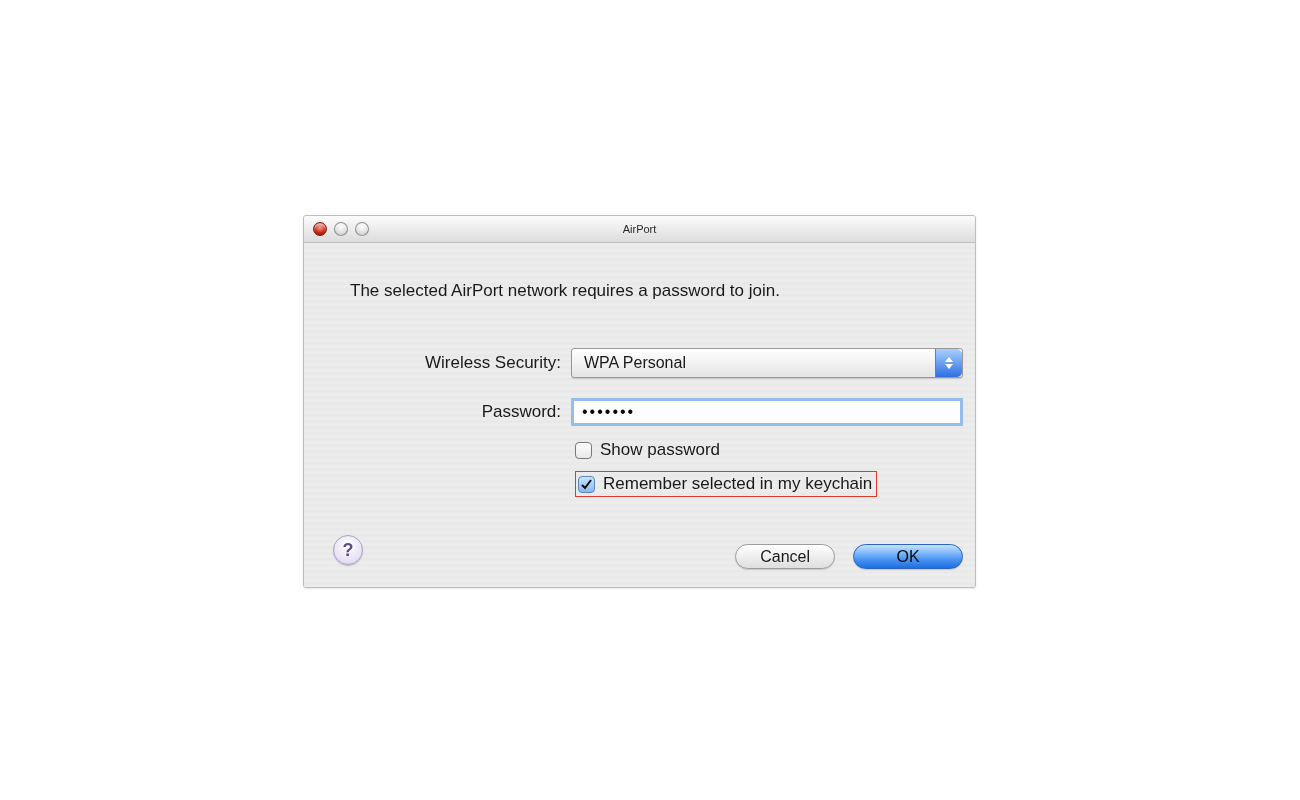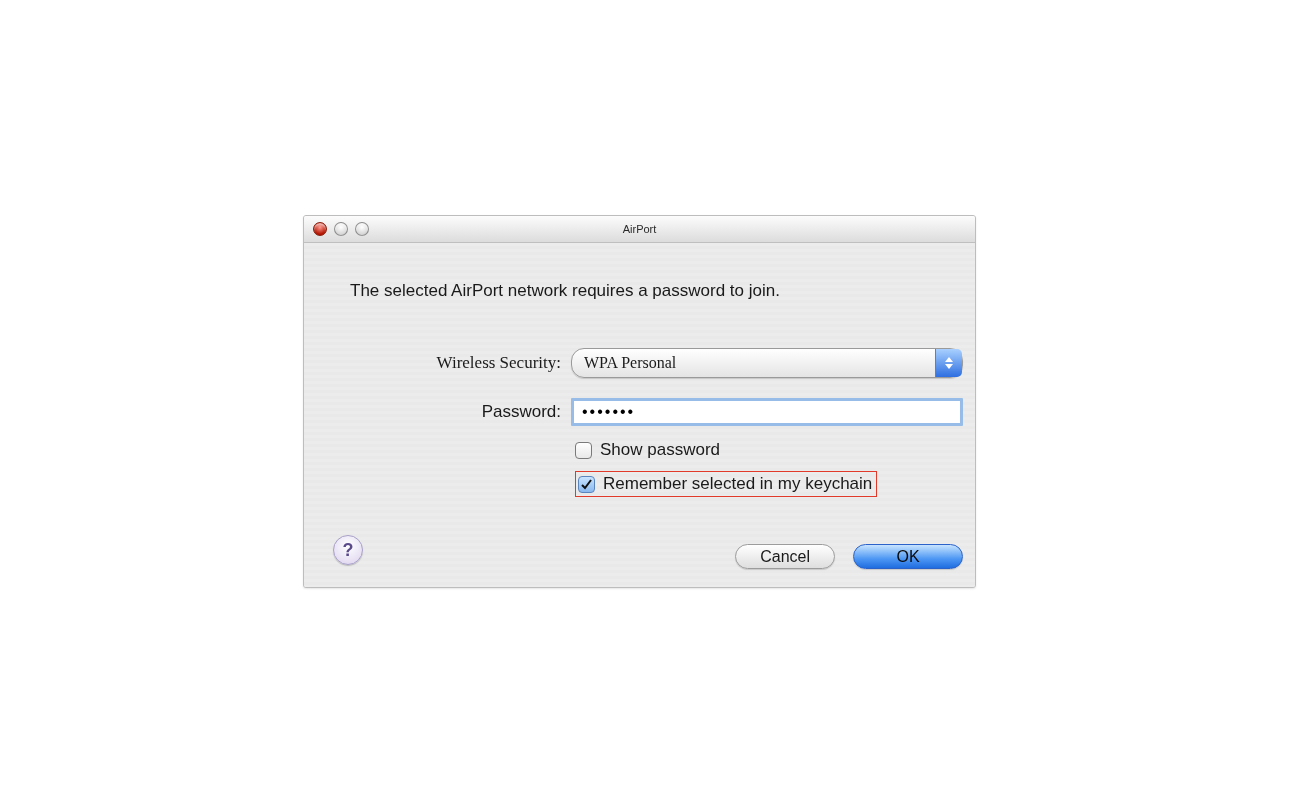--- a/index.html
+++ b/index.html
@@ -87,31 +87,31 @@
     width: 261px;
     text-align: right;
     padding-right: 10px;
     font-size: 17px;
     color: #1a1a1a;
   }
   .field-col {
     flex: 1;
     padding-right: 12px;
   }
-  .row-security { top: 105px; font-family: Liberation Serif, serif; }
+  .row-security { top: 105px; }
   .row-password { top: 155px; }
   .row-show     { top: 197px; }
   .row-remember { top: 228px; }
 
   .popup {
     position: relative;
     width: 392px;
     height: 30px;
     border: 1px solid #9a9a9a;
-    border-radius: 13px;
+    border-radius: 3px;
     background: linear-gradient(#ffffff, #e4e4e4);
     box-shadow: 0 1px 1px rgba(0,0,0,0.15);
     display: flex;
     align-items: center;
     box-sizing: border-box;
   }
   .popup .popup-text {
     margin-left: 12px;
     font-size: 16px;
     color: #1a1a1a;

